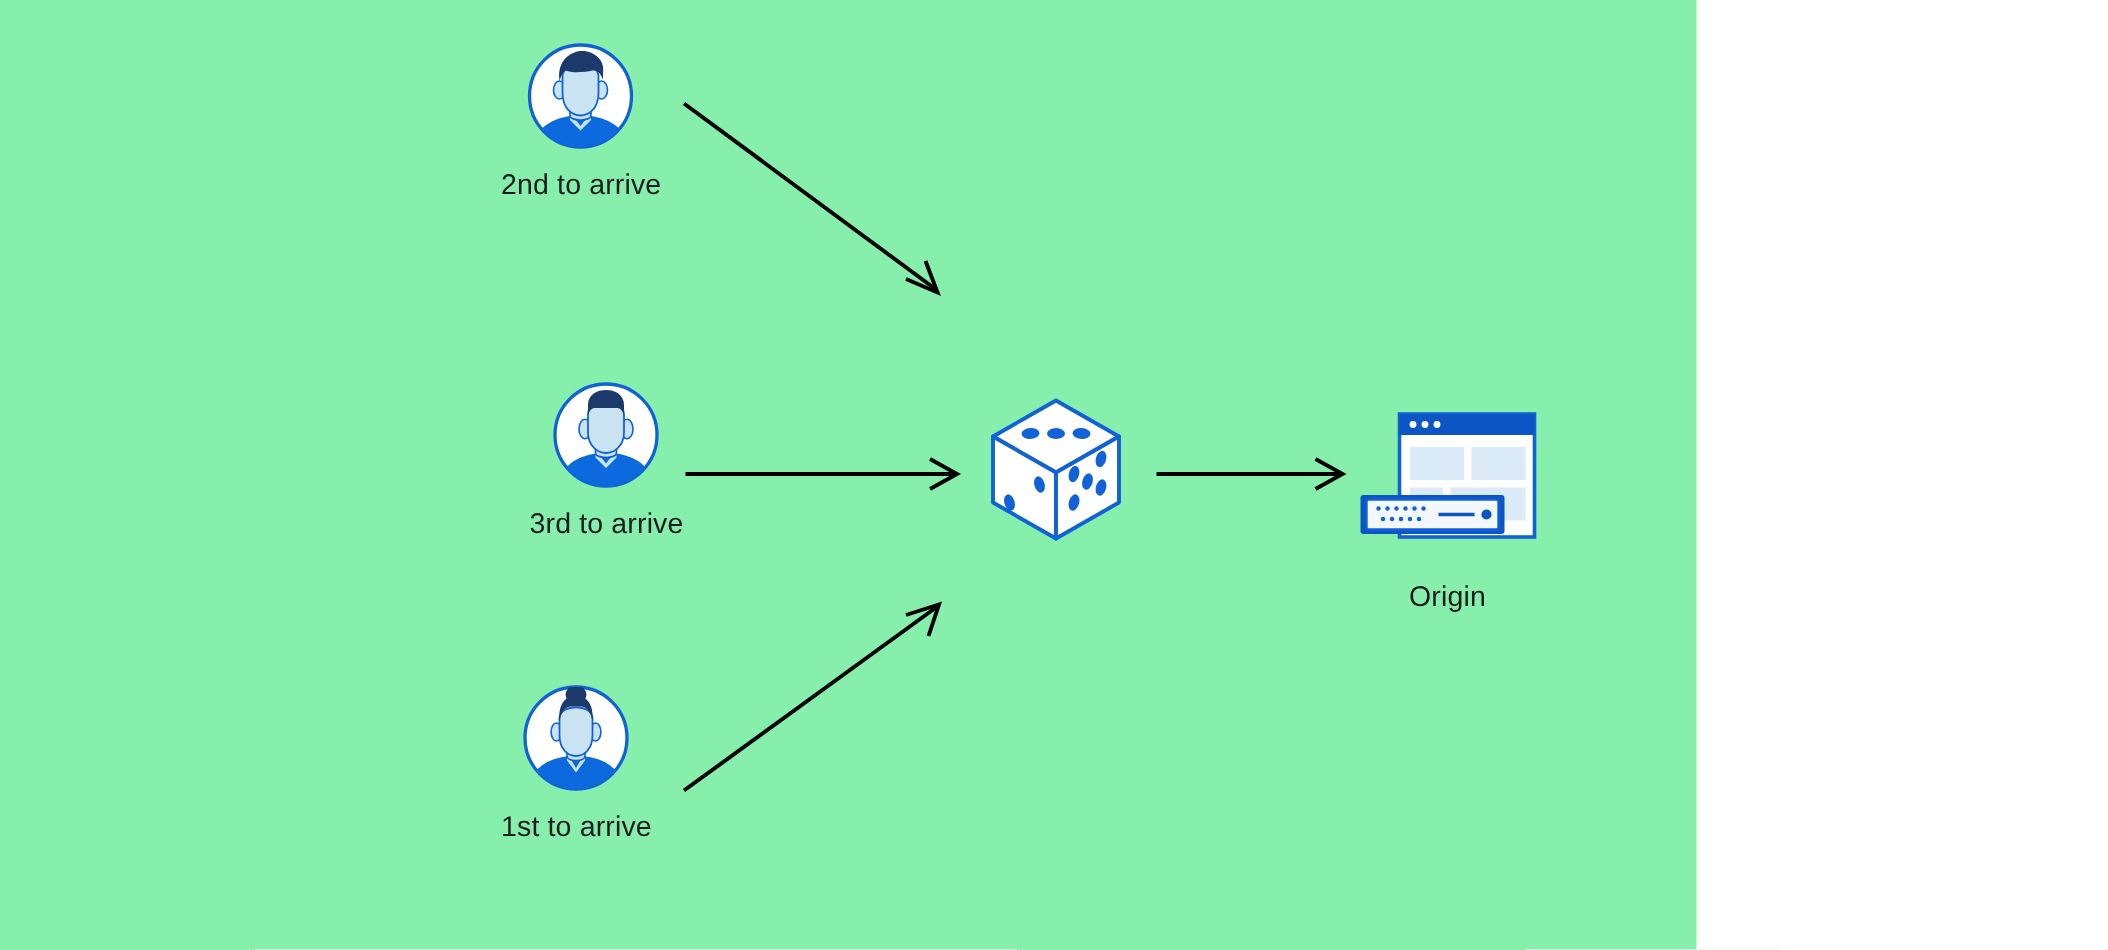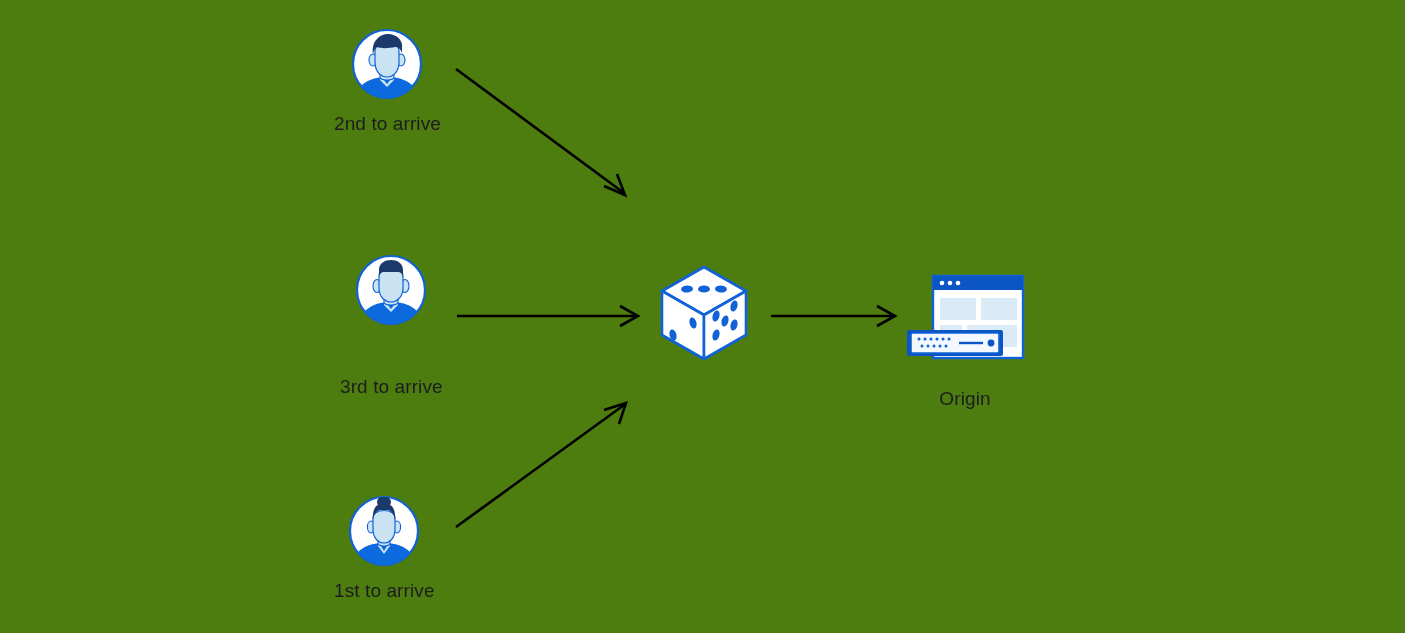--- a/index.html
+++ b/index.html
@@ -8,23 +8,23 @@
     background: #ffffff;
   }
   body {
     font-family: "Liberation Sans", sans-serif;
     width: 1405px;
     height: 633px;
     overflow: hidden;
   }
   #canvas {
     position: relative;
-    width: 1405px;
+    width: 1131px;
     height: 633px;
-    background: #4d7c0f;
+    background: #86efac;
   }
   .node {
     position: absolute;
     display: flex;
     flex-direction: column;
     align-items: center;
   }
   .node-label {
     font-size: 19px;
     color: #1d1d1f;
@@ -111,21 +111,21 @@
           <path d="M25 24 C25 13 49 13 49 24 L49 35 C49 46 42 50 37 50 C32 50 25 46 25 35 Z" fill="#c9e3f2" stroke="#1062d6" stroke-width="1.2"></path>
 
           <path d="M23 27 C21 12 32 7 38 7 C47 7 53 13 52 26 C50 21 48 20 45 20 C40 21 32 22 27 20 C25 21 24 24 23 27 Z" fill="#1b3a6b"></path>
           <path d="M44 9 C50 10 53 16 52 22 C51 17 48 13 43 12 Z" fill="#1b3a6b"></path>
         </g>
       </svg>
     </div>
     <div class="node-label avatar-label">2nd to arrive</div>
   </div>
 
-  <div class="node" style="left:340px; top:253px;gap:37px;">
+  <div class="node" style="left:353px; top:253px;">
     <div class="avatar-wrap">
       <svg viewBox="0 0 74 74" width="74" height="74">
         <defs>
           <clipPath id="clipB">
               <circle cx="37" cy="37" r="34"></circle>
             </clipPath>
         </defs>
         <circle cx="37" cy="37" r="34" fill="#ffffff" stroke="#1062d6" stroke-width="2.2"></circle>
         <g clip-path="url(#clipB)">
           <path d="M4 74 C6 57 19 49 37 49 C55 49 68 57 70 74 Z" fill="#0c6ade"></path>
@@ -135,21 +135,21 @@
           <ellipse cx="51" cy="33" rx="4" ry="6.5" fill="#c9e3f2" stroke="#1062d6" stroke-width="1.1"></ellipse>
           <path d="M25 23 C25 13 49 13 49 23 L49 35 C49 45 42 49 37 49 C32 49 25 45 25 35 Z" fill="#c9e3f2" stroke="#1062d6" stroke-width="1.2"></path>
 
           <path d="M25 24 L25 17 C25 10 31 7 37 7 C43 7 49 10 49 17 L49 24 C48 20 46 19 44 19 L30 19 C28 19 26 20 25 24 Z" fill="#1b3a6b"></path>
         </g>
       </svg>
     </div>
     <div class="node-label avatar-label">3rd to arrive</div>
   </div>
 
-  <div class="node" style="left:334px; top:494px;">
+  <div class="node" style="left:334px; top:455px;">
     <div class="avatar-wrap">
       <svg viewBox="0 0 74 74" width="74" height="74">
         <defs>
           <clipPath id="clipC">
               <circle cx="37" cy="37" r="34"></circle>
             </clipPath>
         </defs>
         <circle cx="37" cy="37" r="34" fill="#ffffff" stroke="#1062d6" stroke-width="2.2"></circle>
         <g clip-path="url(#clipC)">
           <path d="M4 74 C6 57 19 49 37 49 C55 49 68 57 70 74 Z" fill="#0c6ade"></path>

